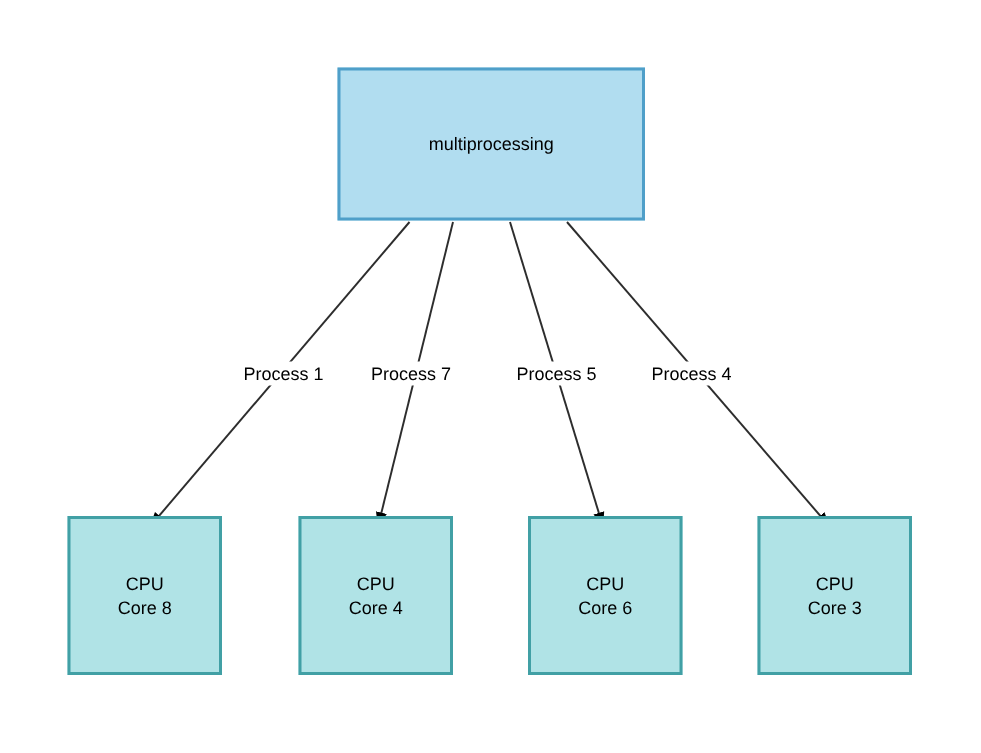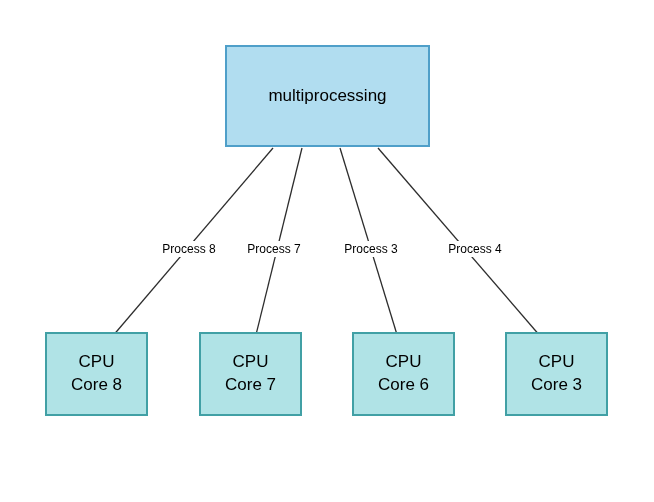--- a/index.html
+++ b/index.html
@@ -11,40 +11,40 @@
   .canvas{
     position:relative; width:654px; height:502px;
     background:var(--canvas-bg); overflow:hidden;
     font-family:"Liberation Sans", sans-serif; color:var(--text-color);
   }
   .edges{position:absolute; left:0; top:0;}
   .edges line{stroke:var(--edge-color); stroke-width:1.3;}
   .node{
     position:absolute; box-sizing:border-box;
     display:flex; align-items:center; justify-content:center;
-    text-align:center; font-size:17px; line-height:1.35;
+    text-align:center; font-size:12px; line-height:1.35;
   }
   .node.root{
     left:225px; top:45px; width:205px; height:102px;
     background:var(--root-fill); border:2px solid var(--root-stroke);
   }
   .node.core{
-    top:332px; width:103px; height:84px;
+    top:344px; width:103px; height:106px;
     background:var(--core-fill); border:2px solid var(--core-stroke);
   }
   .core-1{left:45px;} .core-2{left:199px;} .core-3{left:352px;} .core-4{left:505px;}
   .edge-label{
     position:absolute; transform:translate(-50%,-50%);
     background:var(--canvas-bg); padding:1px 3px;
     font-size:12px; white-space:nowrap;
   }
   .el-1{left:189px; top:249px;}
   .el-2{left:274px; top:249px;}
   .el-3{left:371px; top:249px;}
-  .el-4{left:461px; top:249px;margin-left:14px;}
+  .el-4{left:461px; top:249px;}
 </style>
 </head>
 <body>
 
 <div class="canvas">
 
   <svg class="edges" width="654" height="502" viewBox="0 0 654 502">
     <defs>
       <marker id="arrow" markerWidth="11" markerHeight="9" refX="9.5" refY="4.5" orient="auto" markerUnits="userSpaceOnUse">
         <path d="M0,0.8 L10,4.5 L0,8.2 z" fill="#000000"></path>
@@ -53,35 +53,35 @@
     <line x1="273" y1="148" x2="100" y2="351" marker-end="url(#arrow)"></line>
     <line x1="302" y1="148" x2="252" y2="351" marker-end="url(#arrow)"></line>
     <line x1="340" y1="148" x2="402" y2="351" marker-end="url(#arrow)"></line>
     <line x1="378" y1="148" x2="553" y2="351" marker-end="url(#arrow)"></line>
   </svg>
 
   <div class="node root">
     <span>multiprocessing</span>
   </div>
 
-  <div class="edge-label el-1">Process 8</div>
+  <div class="edge-label el-1">Process 1</div>
   <div class="edge-label el-2">Process 7</div>
-  <div class="edge-label el-3">Process 3</div>
+  <div class="edge-label el-3">Process 5</div>
   <div class="edge-label el-4">Process 4</div>
 
   <div class="node core core-1">
     <span>
       <span>CPU</span><br>
       <span>Core 8</span>
     </span>
   </div>
   <div class="node core core-2">
     <span>
       <span>CPU</span><br>
-      <span>Core 7</span>
+      <span>Core 4</span>
     </span>
   </div>
   <div class="node core core-3">
     <span>
       <span>CPU</span><br>
       <span>Core 6</span>
     </span>
   </div>
   <div class="node core core-4">
     <span>

